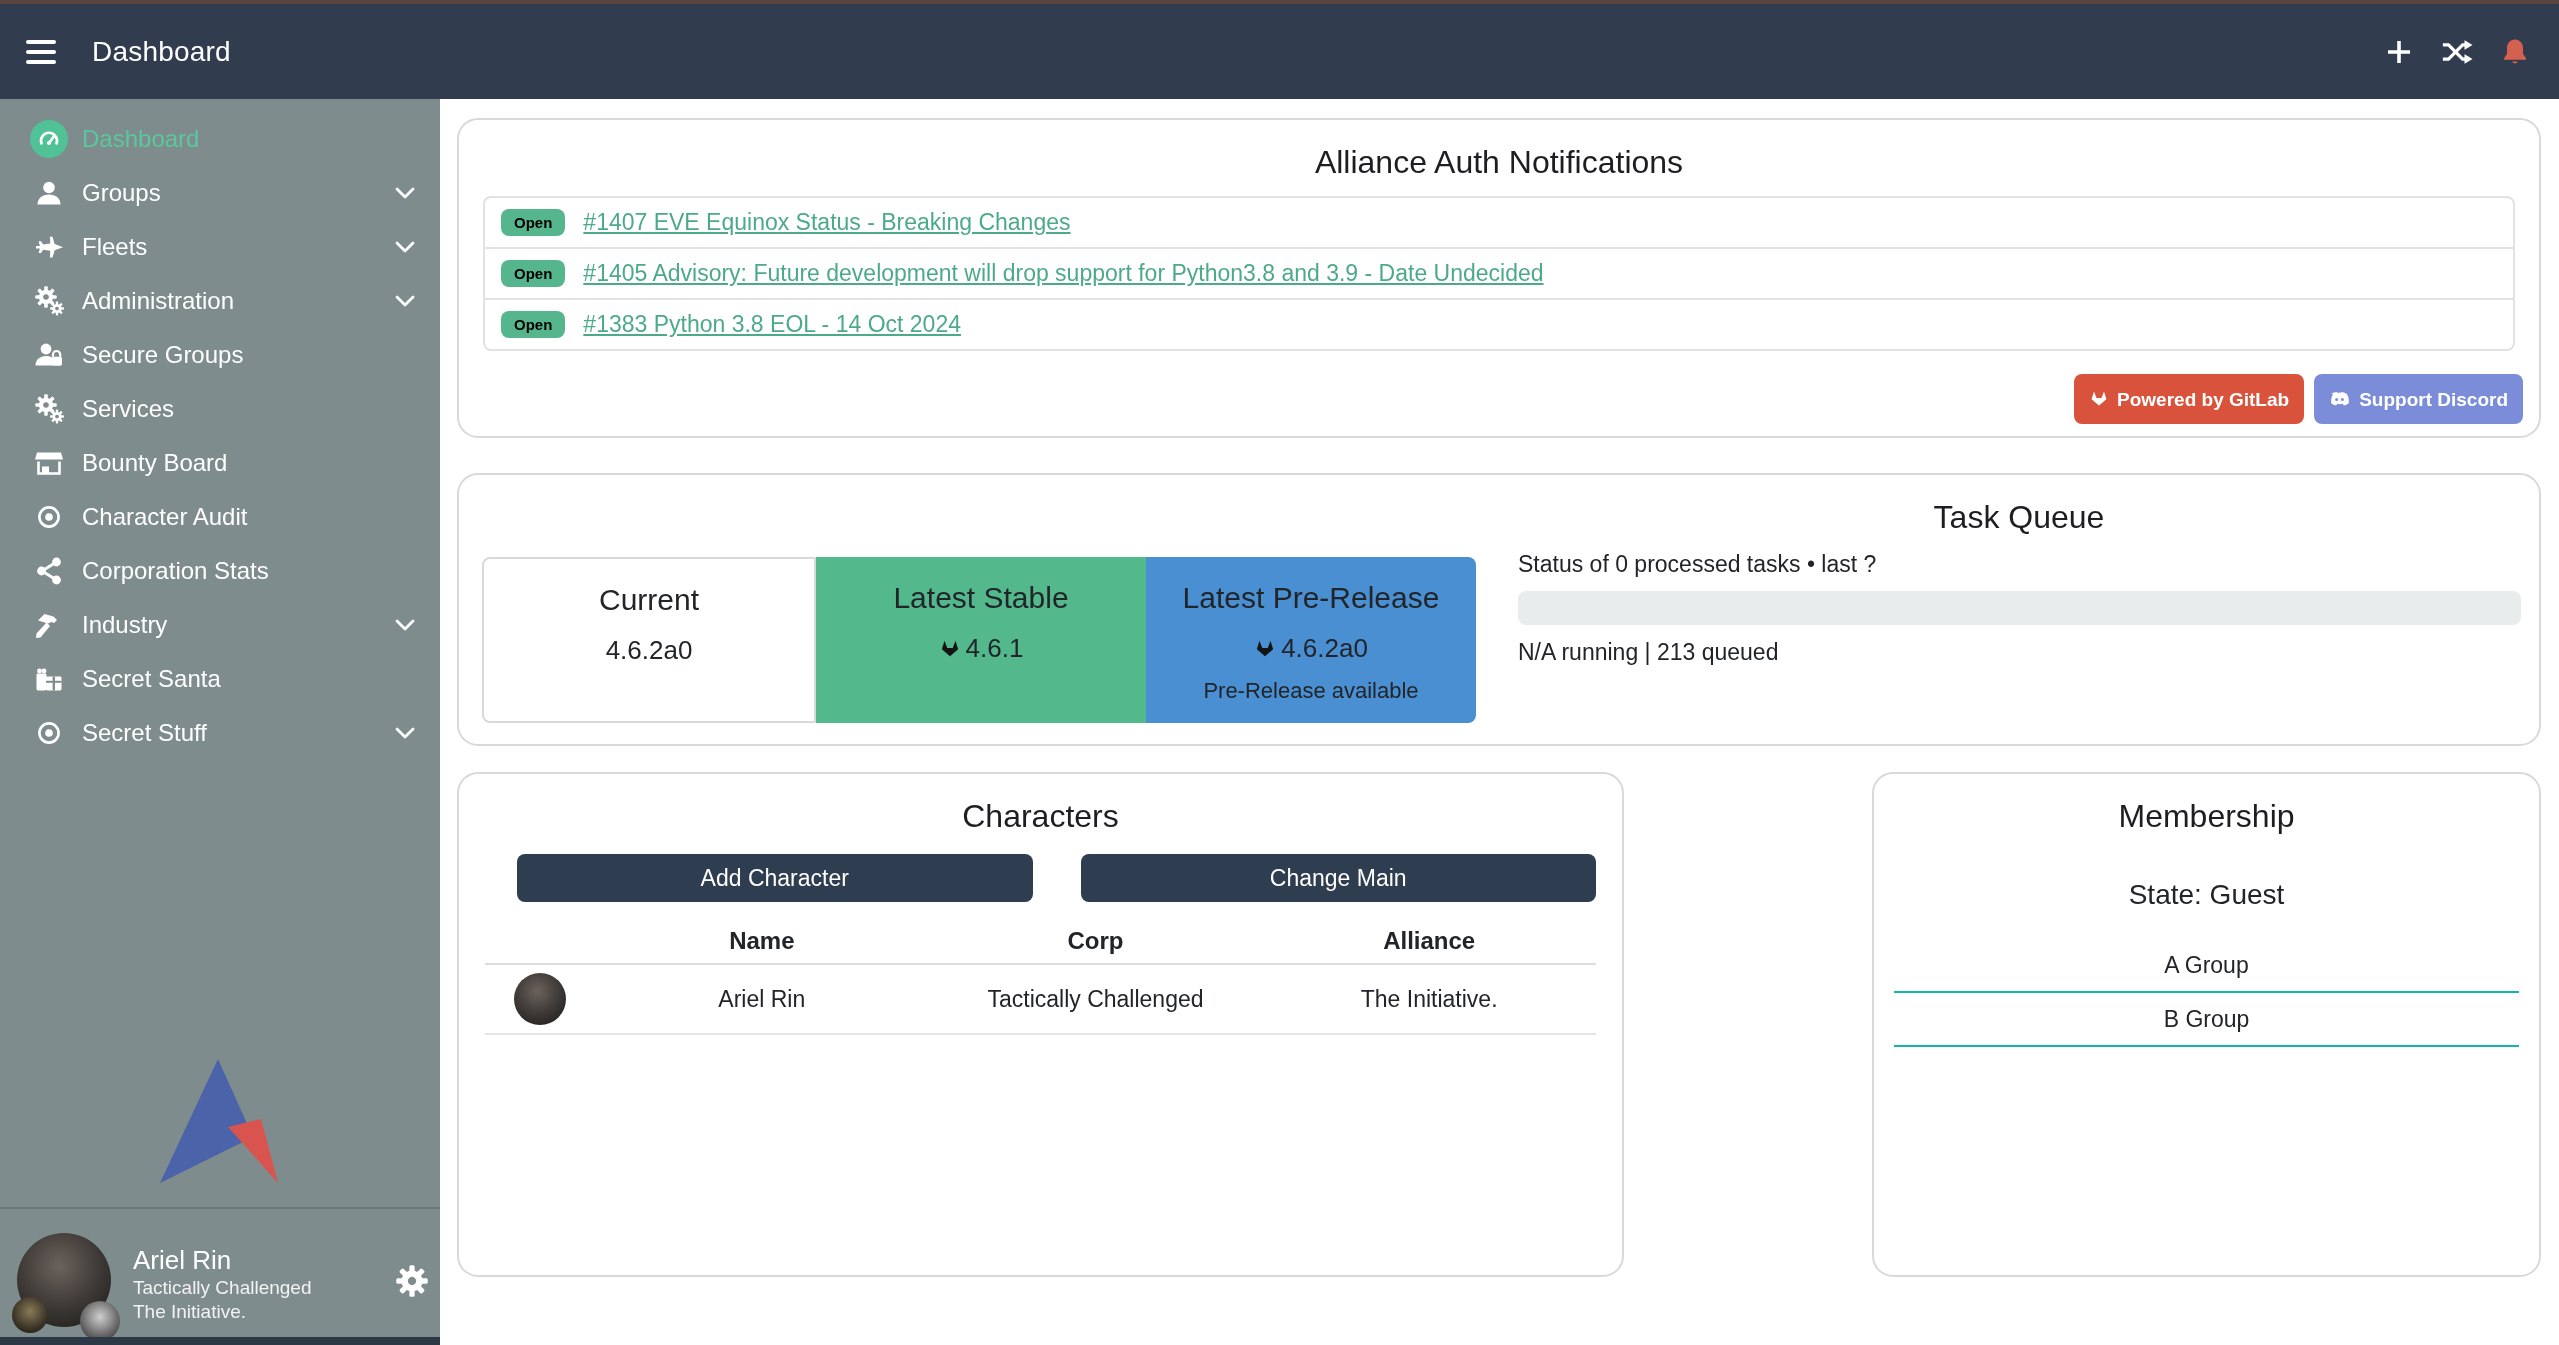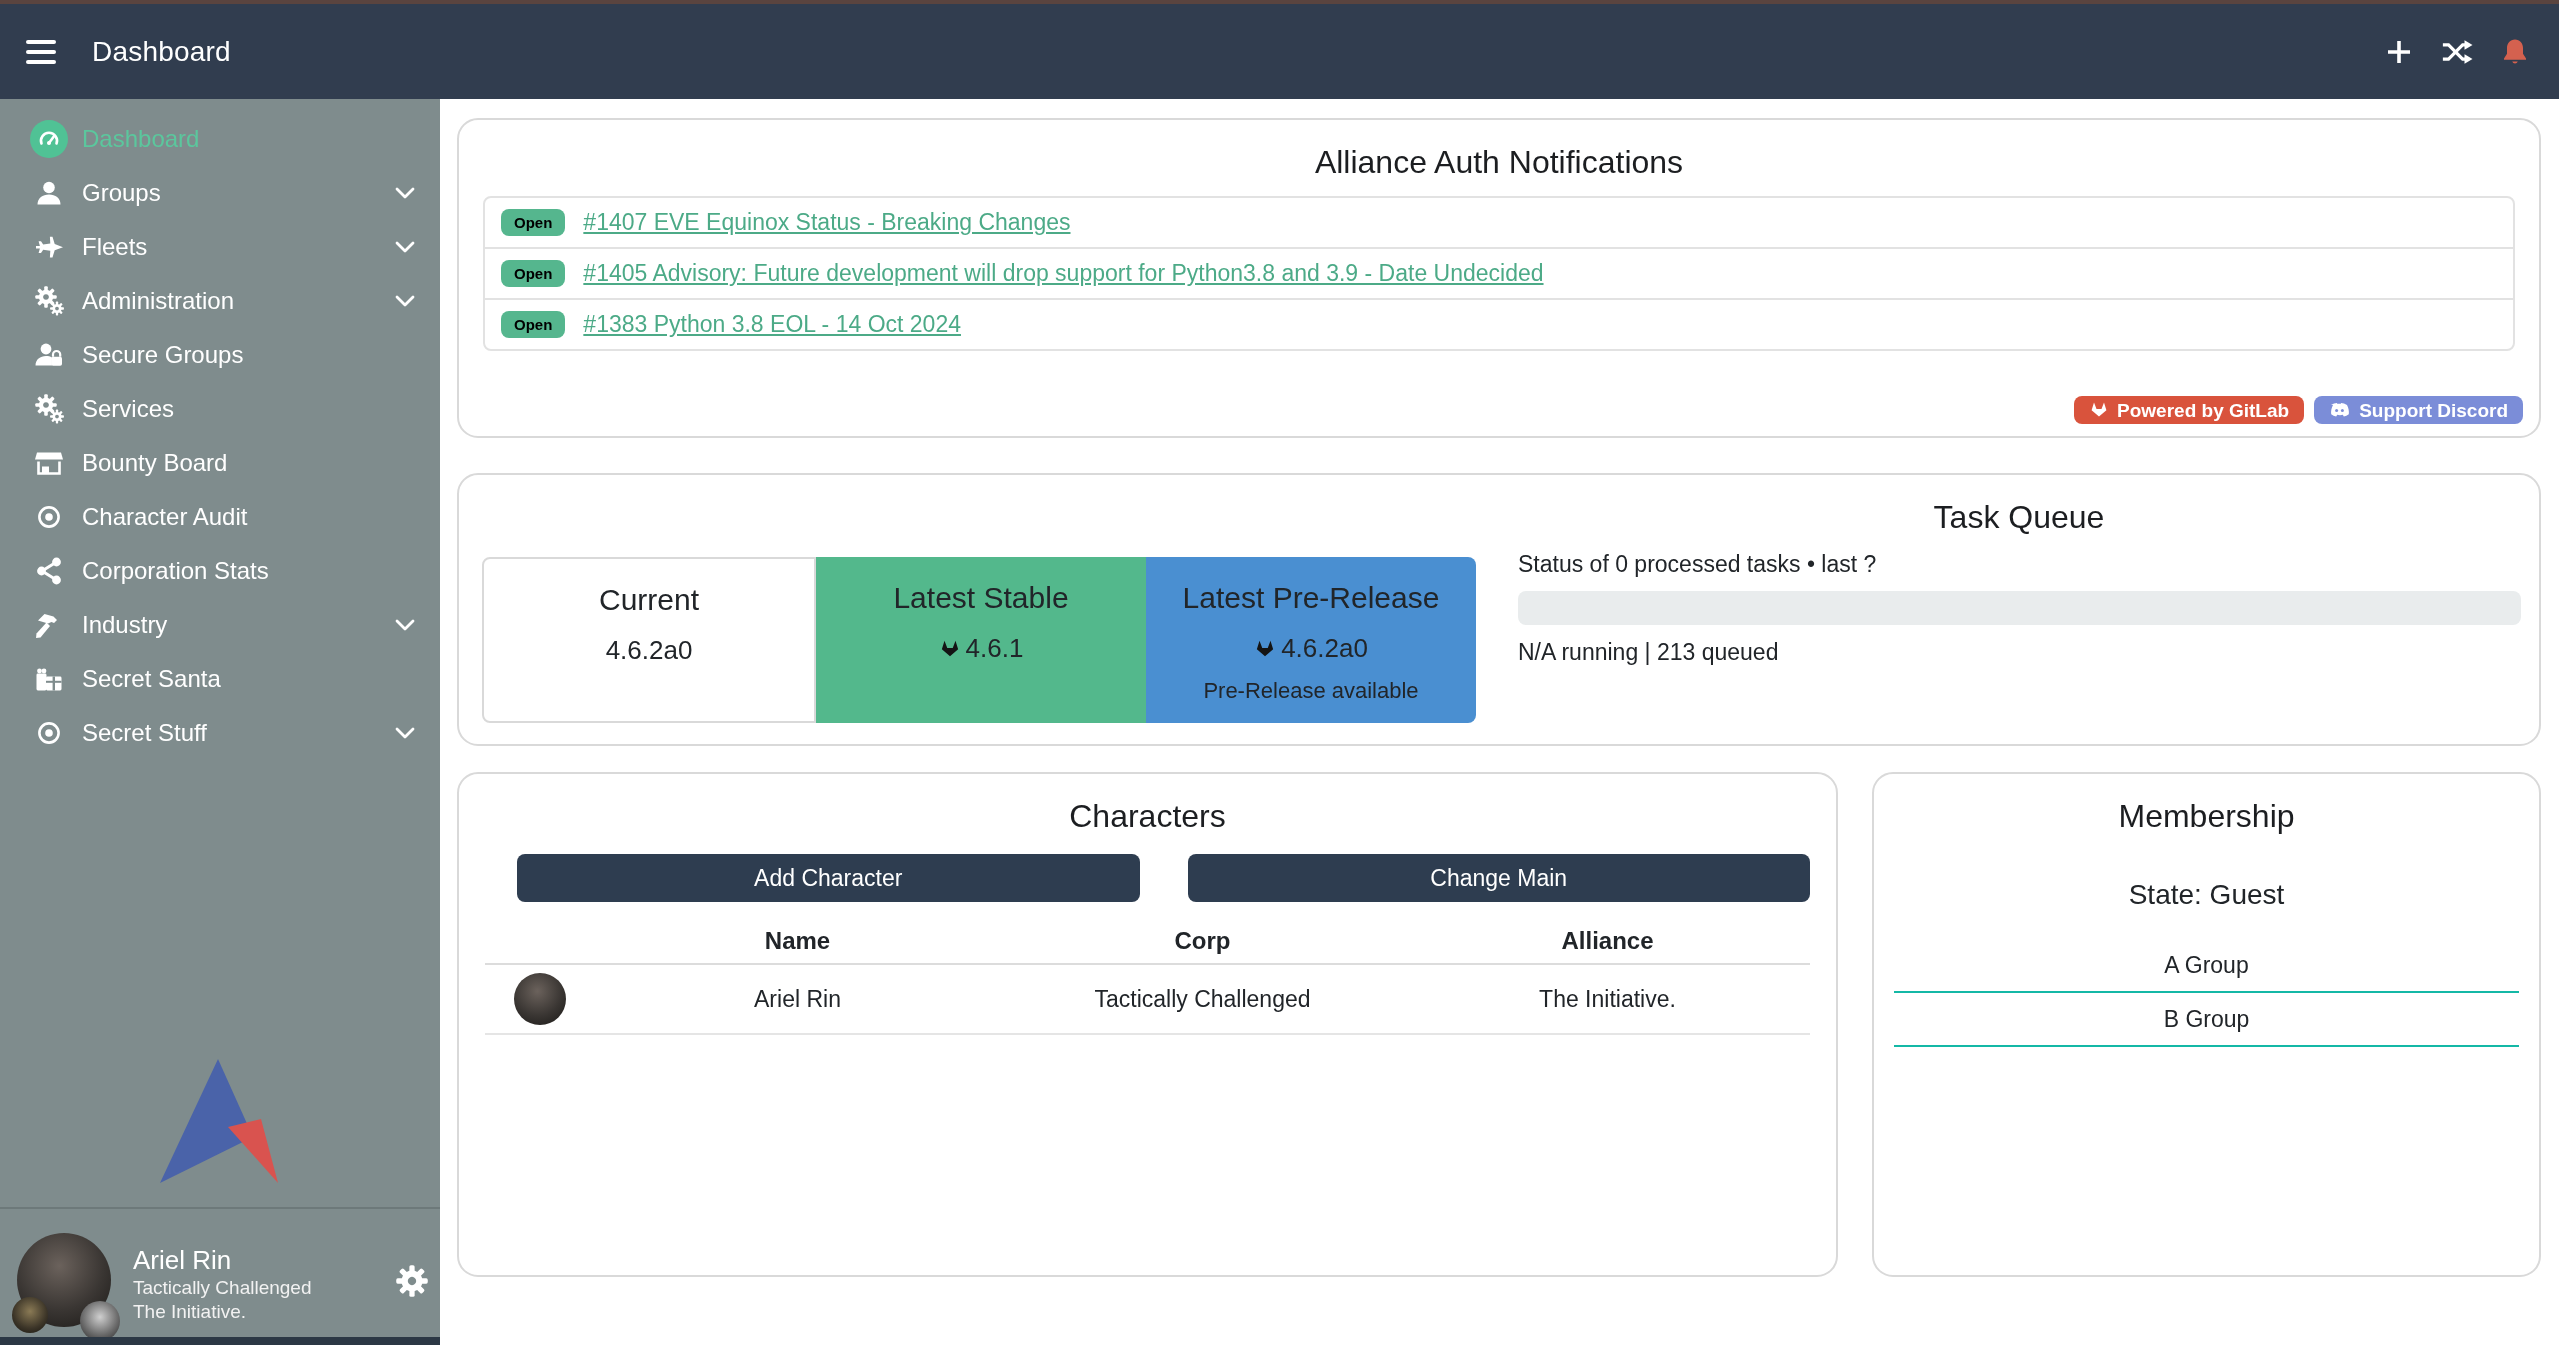--- a/index.html
+++ b/index.html
@@ -48,41 +48,41 @@
   .nlist{position:absolute;left:24px;right:24px;top:76px;list-style:none;margin:0;padding:0;}
   .nitem{height:53px;border:2px solid #e2e2e2;margin-top:-2px;display:flex;align-items:center;
     padding-left:16px;gap:18px;background:#fff;box-sizing:border-box;}
   .nitem:first-child{border-top-left-radius:8px;border-top-right-radius:8px;margin-top:0;}
   .nitem:last-child{border-bottom-left-radius:8px;border-bottom-right-radius:8px;}
   .open-badge{background:#55b68e;color:#000000;font-size:15px;font-weight:bold;
     padding:6px 13px;border-radius:8px;line-height:1;}
   .nlink{color:#4caa87;font-size:23px;text-decoration:underline;cursor:pointer;}
   .badges-row{position:absolute;right:16px;bottom:12px;display:flex;gap:10px;}
   .pill{display:flex;align-items:center;gap:8px;color:#fff;font-size:19px;font-weight:bold;
-    padding:4px 15px;border-radius:8px;cursor:pointer;line-height:1;}
+    padding:15px 15px;border-radius:8px;cursor:pointer;line-height:1;}
   .pill.gitlab{background:#d9533c;}
   .pill.discord{background:#7b8dd8;}
   
   #panel-sv{left:17px;top:374px;width:2084px;height:273px;}
   .half{position:absolute;top:0;bottom:0;width:50%;}
   .half.left{left:0;} .half.right{right:0;}
   .vrow{position:absolute;left:23px;right:23px;top:82px;height:166px;display:flex;justify-content:space-between;}
   .vcell{flex:1;text-align:center;padding-top:24px;box-sizing:border-box;}
   .vcell .vlabel{font-size:30px;color:#212529;}
   .vcell .vver{font-size:26px;margin-top:18px;display:flex;justify-content:center;align-items:center;gap:5px;}
   .vcell .vnote{font-size:22px;margin-top:14px;}
   .vcell.plain{border:2px solid #d9d9d9;border-radius:8px 0 0 8px;background:#fff;}
   .vcell.stable{background:#53b88c;}
   .vcell.prerelease{background:#4a8fd1;border-radius:0 8px 8px 0;}
   .tq-status{position:absolute;left:19px;top:76px;font-size:23px;}
   .tq-bar{position:absolute;left:19px;right:18px;top:116px;height:34px;background:#e9eced;border-radius:8px;overflow:hidden;}
   .tq-fill{height:100%;background:#53b88c;width:0;}
   .tq-queue{position:absolute;left:19px;top:164px;font-size:23px;}
   
-  #panel-chars{left:17px;top:673px;width:1381px;height:505px;}
+  #panel-chars{left:17px;top:673px;width:1167px;height:505px;}
   .btnrow{position:absolute;left:26px;right:26px;top:80px;height:48px;display:flex;gap:16px;}
   .dbtn{flex:1;background:#2e3d50;border:none;border-radius:8px;color:#fff;font-size:23px;
     font-family:inherit;cursor:pointer;margin-left:32px;}
   .ctable{position:absolute;left:26px;right:26px;top:145px;}
   .crow{display:grid;grid-template-columns:110px 1fr 1fr 1fr;align-items:center;}
   .chead{height:44px;border-bottom:2px solid #dcdcdc;}
   .chead div{font-size:24px;font-weight:bold;text-align:center;}
   .cdata{height:68px;border-bottom:2px solid #e5e5e5;}
   .cdata div{font-size:23px;text-align:center;}
   .cavatar{width:52px;height:52px;border-radius:50%;margin:0 auto;

